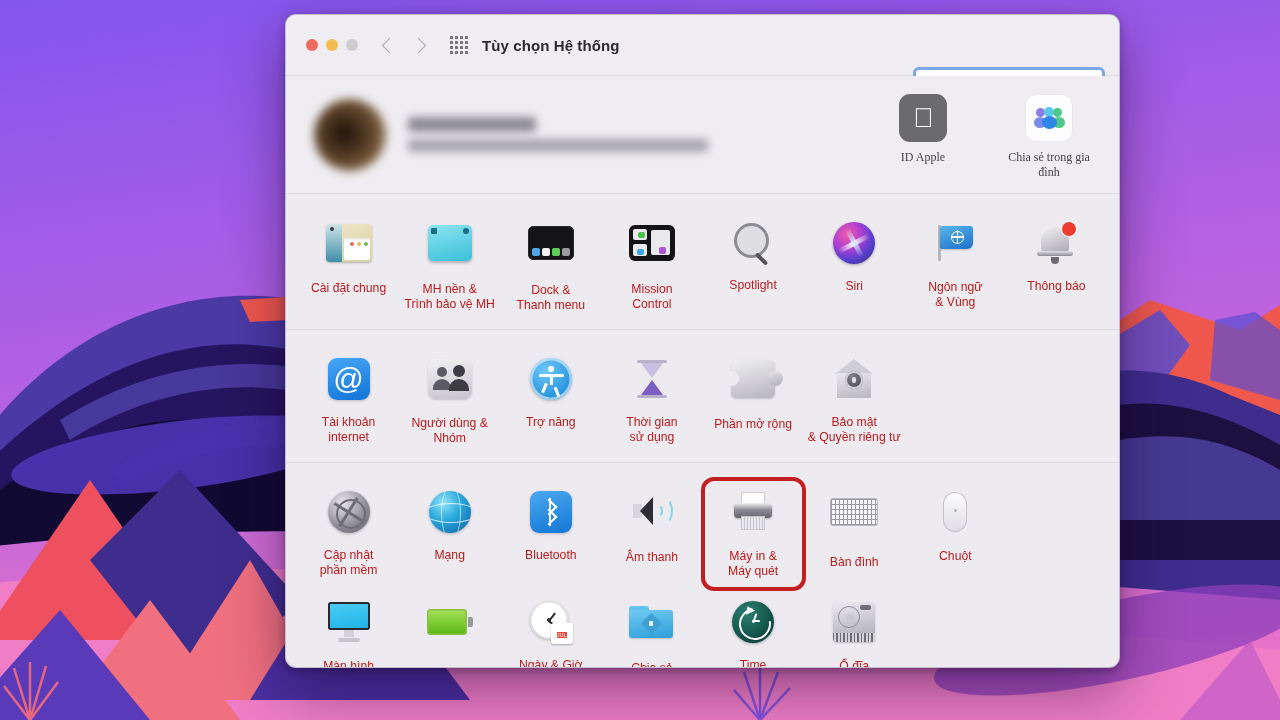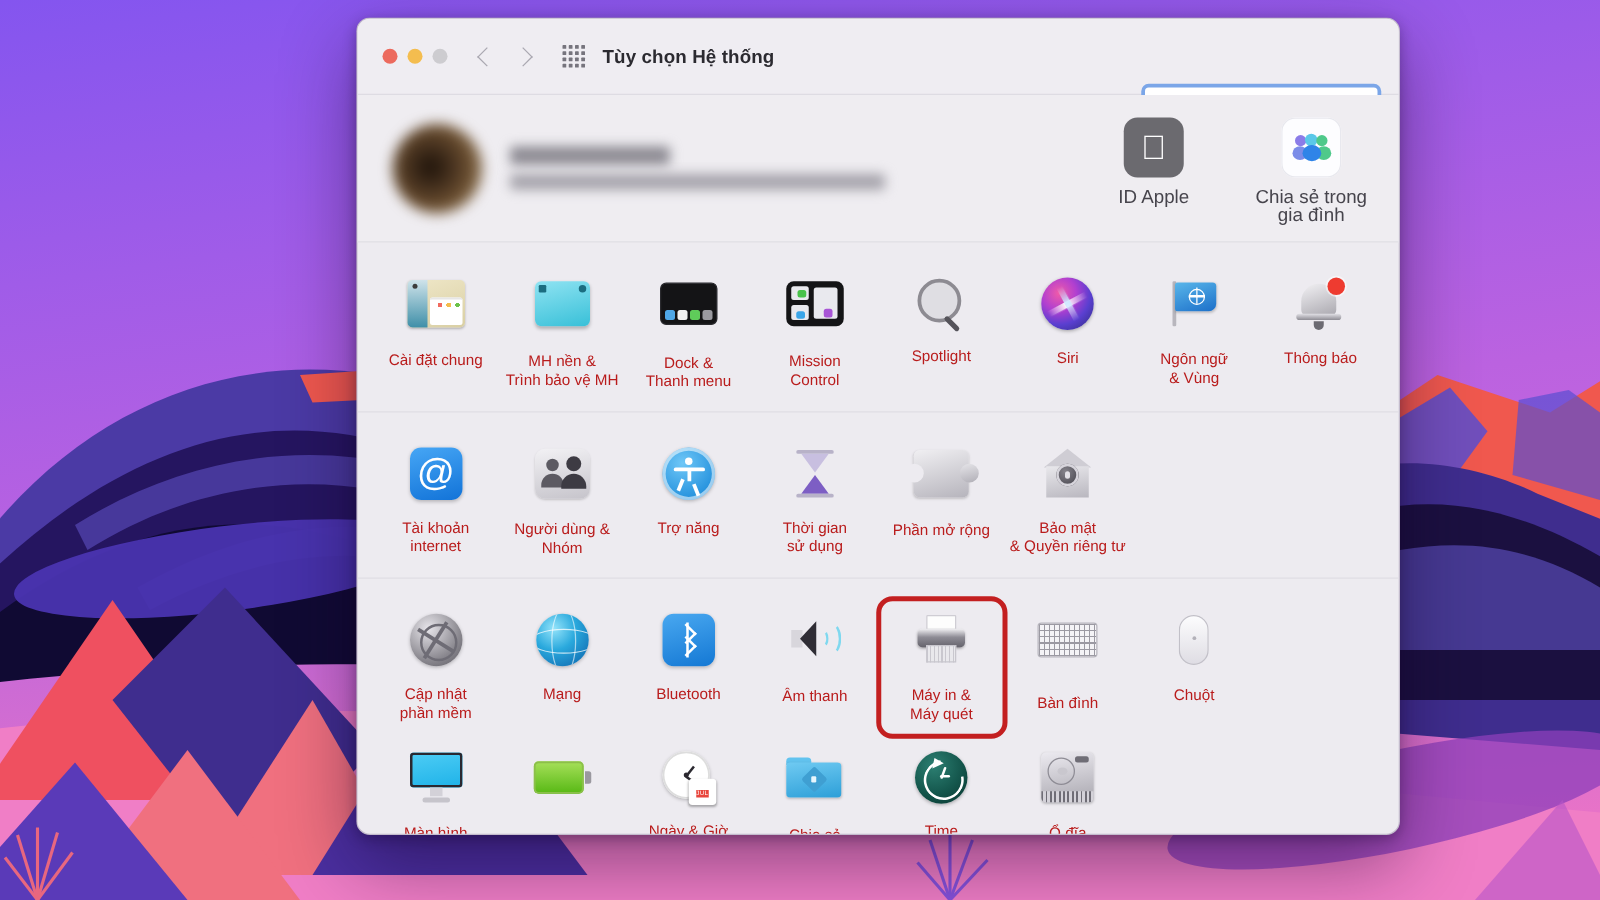--- a/index.html
+++ b/index.html
@@ -106,21 +106,21 @@
   }
   #acct-name { width: 128px; height: 15px; background: #8d8b93; margin-bottom: 7px; }
   #acct-sub  { width: 300px; height: 13px; background: #a6a4ac; }
 
   #account-shortcuts {
     position: absolute; right: 18px; top: 18px;
     display: flex; gap: 22px;
   }
   .acct-item { width: 104px; text-align: center; }
   .acct-ico { width: 48px; height: 48px; margin: 0 auto 8px; border-radius: 11px; position: relative; }
-  .acct-label { font-size: 15px; color: #46444c; line-height: 15px; }
+  .acct-label { font-size: 12px; color: #46444c; line-height: 15px; font-family: Liberation Serif, serif; }
 
   #apple-id-ico { background: #6b6a6f; display: flex; align-items: center; justify-content: center; }
   #family-ico {
     background: #fdfdff;
     box-shadow: inset 0 0 0 1px #e8e8ee;
     display: flex; align-items: center; justify-content: center;
   }
 
   
   .section { padding: 16px 0 6px; border-bottom: 1px solid #e0dee4; }

